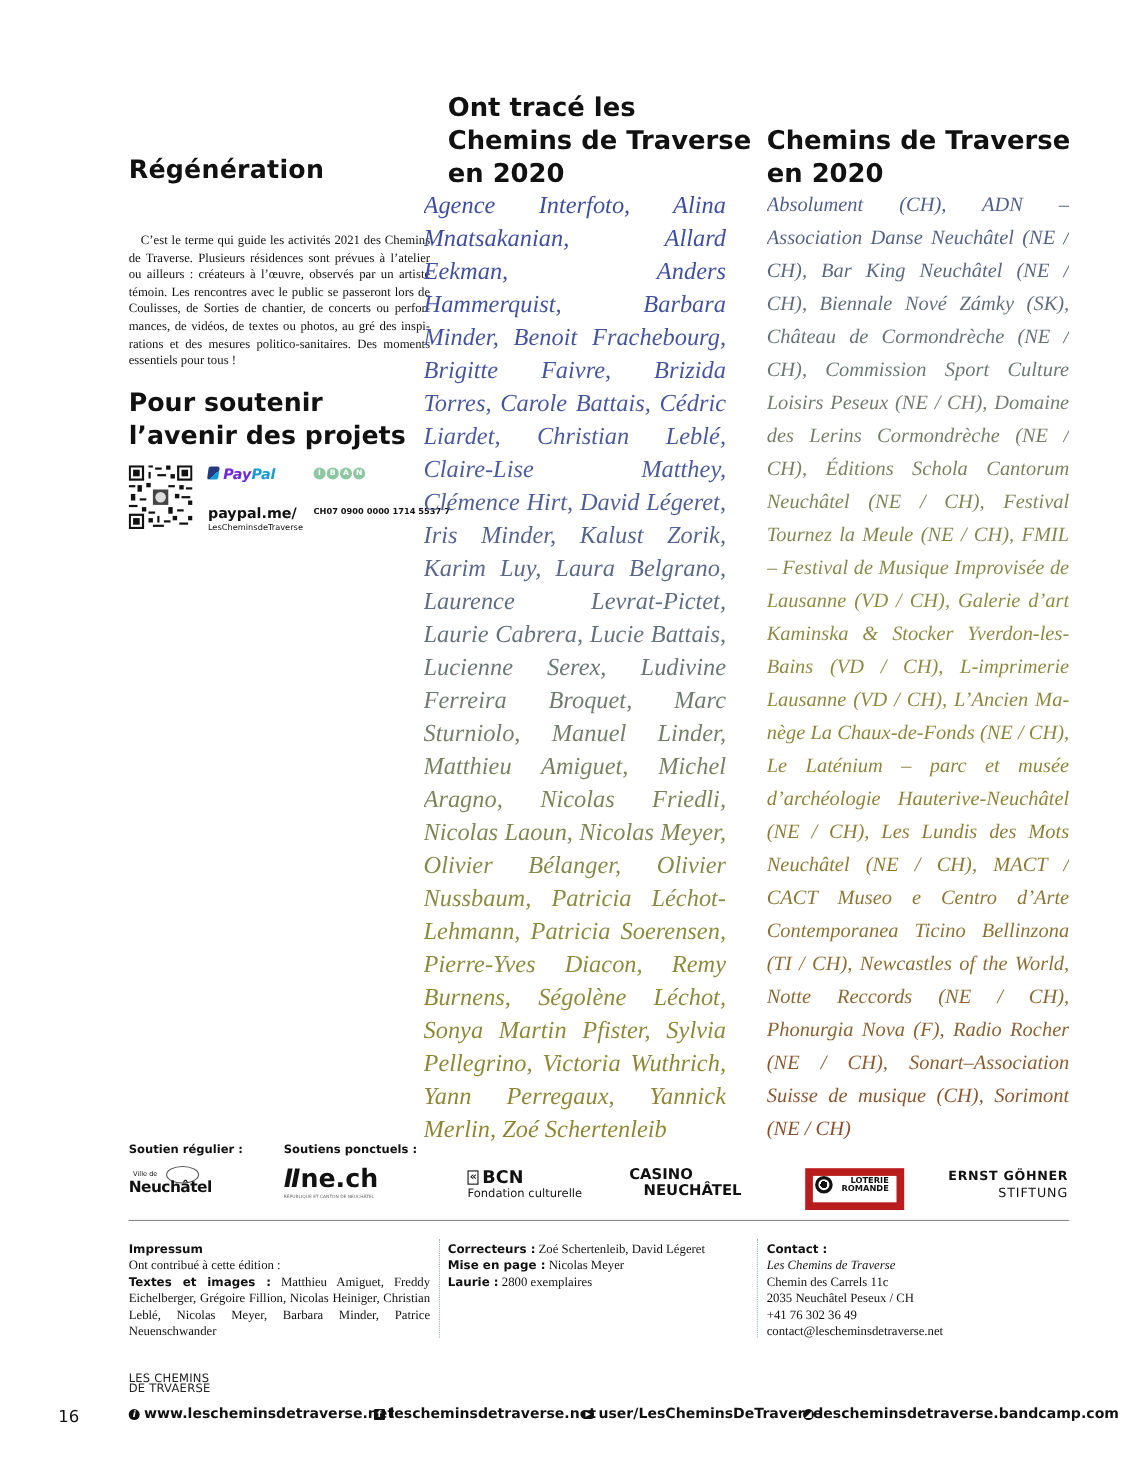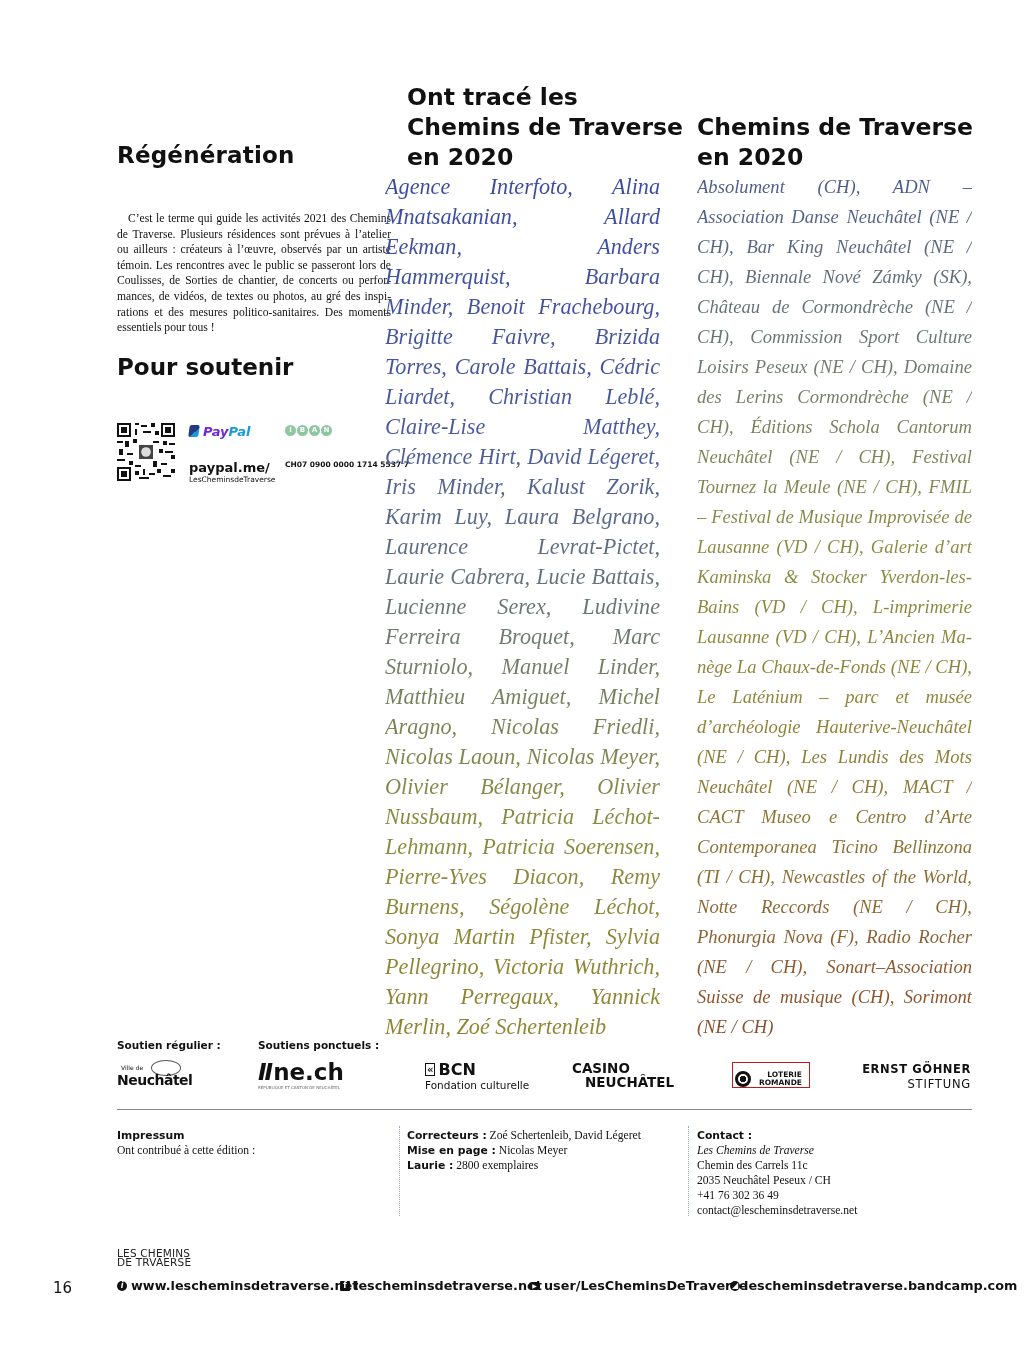--- a/index.html
+++ b/index.html
@@ -45,21 +45,21 @@
   #logo-nech { left: 258px; top: 1060px; width: 100px; height: 32px; }
   #logo-nech .big { font-size: 23px; font-weight: bold; line-height: 24px; }
   #logo-nech .bars { display: inline-block; font-style: italic; letter-spacing: -2px; margin-right: 2px; }
   #logo-nech .small { font-size: 4px; color: #666; margin-top: 1px; white-space: nowrap; }
   #logo-bcn { left: 425px; top: 1062px; }
   #logo-bcn .big { font-size: 16px; font-weight: bold; line-height: 16px; }
   #logo-bcn .box { display: inline-block; border: 1.5px solid #111; font-size: 10px; line-height: 11px; padding: 0 1px; margin-right: 3px; vertical-align: 2px; }
   #logo-bcn .small { font-size: 10.5px; margin-top: 1px; }
   #logo-casino { left: 572px; top: 1061px; font-size: 13.5px; font-weight: bold; line-height: 14px; }
   #logo-casino .l2 { padding-left: 13px; }
-  #logo-loterie { left: 732px; top: 1062px; width: 76px; height: 24px; border: 1px solid #b91c1c; display: flex; align-items: flex-end; }
+  #logo-loterie { left: 732px; top: 1062px; width: 76px; height: 24px; border: 7px solid #b91c1c; display: flex; align-items: flex-start; }
   #logo-loterie .circ { width: 16px; height: 16px; border-radius: 50%; border: 3px solid #111; margin: 0 3px 0 2px; box-sizing: border-box; background: radial-gradient(circle,#111 0 45%, #fff 46%); }
   #logo-loterie .txt { font-size: 7.5px; font-weight: bold; line-height: 8px; text-align: right; padding-right: 3px; width: 48px; }
   #logo-goehner { left: 860px; top: 1062px; text-align: right; width: 111px; }
   #logo-goehner .l1 { font-size: 11.5px; font-weight: bold; letter-spacing: 0.6px; }
   #logo-goehner .l2 { font-size: 11.5px; letter-spacing: 0.8px; margin-top: 1px; }
   #sponsor-rule { position: absolute; left: 117px; top: 1109px; width: 855px; height: 1px; background: #888; }
 
   
   .imp-col { position: absolute; top: 1128px; font-size: 11.6px; line-height: 15px; }
   .imp-col .lbl { font-family: "DejaVu Sans", "Liberation Sans", sans-serif; font-weight: bold; font-size: 10.8px; }
@@ -80,20 +80,21 @@
   #link-bc { left: 730px; } #link-bc .ic { border-radius: 50%; font-style: normal; }
 </style>
 </head>
 <body>
 
 <div id="col-left">
   <h2 id="regen-title" class="sans" style="margin:0">Régénération</h2>
   <p id="regen-body" class="serif" style="margin:0">C’est le terme qui guide les activités 2021 des Chemins de Traverse. Plusieurs résidences sont prévues à l’atelier ou ailleurs : créateurs à l’œuvre, observés par un artiste témoin. Les rencontres avec le public se passeront lors de Coulisses, de Sorties de chantier, de concerts ou perfor­mances, de vidéos, de textes ou photos, au gré des inspi­rations et des mesures politico-sanitaires. Des moments essentiels pour tous !</p>
   <h2 id="support-title" class="sans" style="margin:0">
     <span>Pour soutenir</span><br>
+    <span>l’avenir des projets</span>
   </h2>
 
   <div id="donate" class="sans">
     <svg id="qr" viewBox="0 0 29 29">
       <rect width="29" height="29" fill="#fff"></rect>
       <g fill="#111">
         <rect x="0" y="0" width="7" height="7"></rect>
           <rect x="1" y="1" width="5" height="5" fill="#fff"></rect>
           <rect x="2" y="2" width="3" height="3"></rect>
         <rect x="22" y="0" width="7" height="7"></rect>
@@ -190,20 +191,21 @@
 </div>
 <div id="logo-goehner" class="logo sans">
   <div class="l1">ERNST GÖHNER</div>
   <div class="l2">STIFTUNG</div>
 </div>
 <div id="sponsor-rule"></div>
 
 <div id="imp-1" class="imp-col serif">
   <div class="lbl">Impressum</div>
   <div>Ont contribué à cette édition :</div>
+  <div><span class="lbl">Textes et images :</span><span> Matthieu Amiguet, Freddy Eichelberger, Grégoire Fillion, Nicolas Heiniger, Christian Leblé, Nicolas Meyer, Barbara Minder, Patrice Neuenschwander</span></div>
 </div>
 <div id="sep-1" class="vsep"></div>
 <div id="imp-2" class="imp-col serif">
   <div><span class="lbl">Correcteurs :</span><span> Zoé Schertenleib, David Légeret</span></div>
   <div><span class="lbl">Mise en page :</span><span> Nicolas Meyer</span></div>
   <div><span class="lbl">Laurie :</span><span> 2800 exemplaires</span></div>
 </div>
 <div id="sep-2" class="vsep"></div>
 <div id="imp-3" class="imp-col serif">
   <div class="lbl">Contact :</div>

